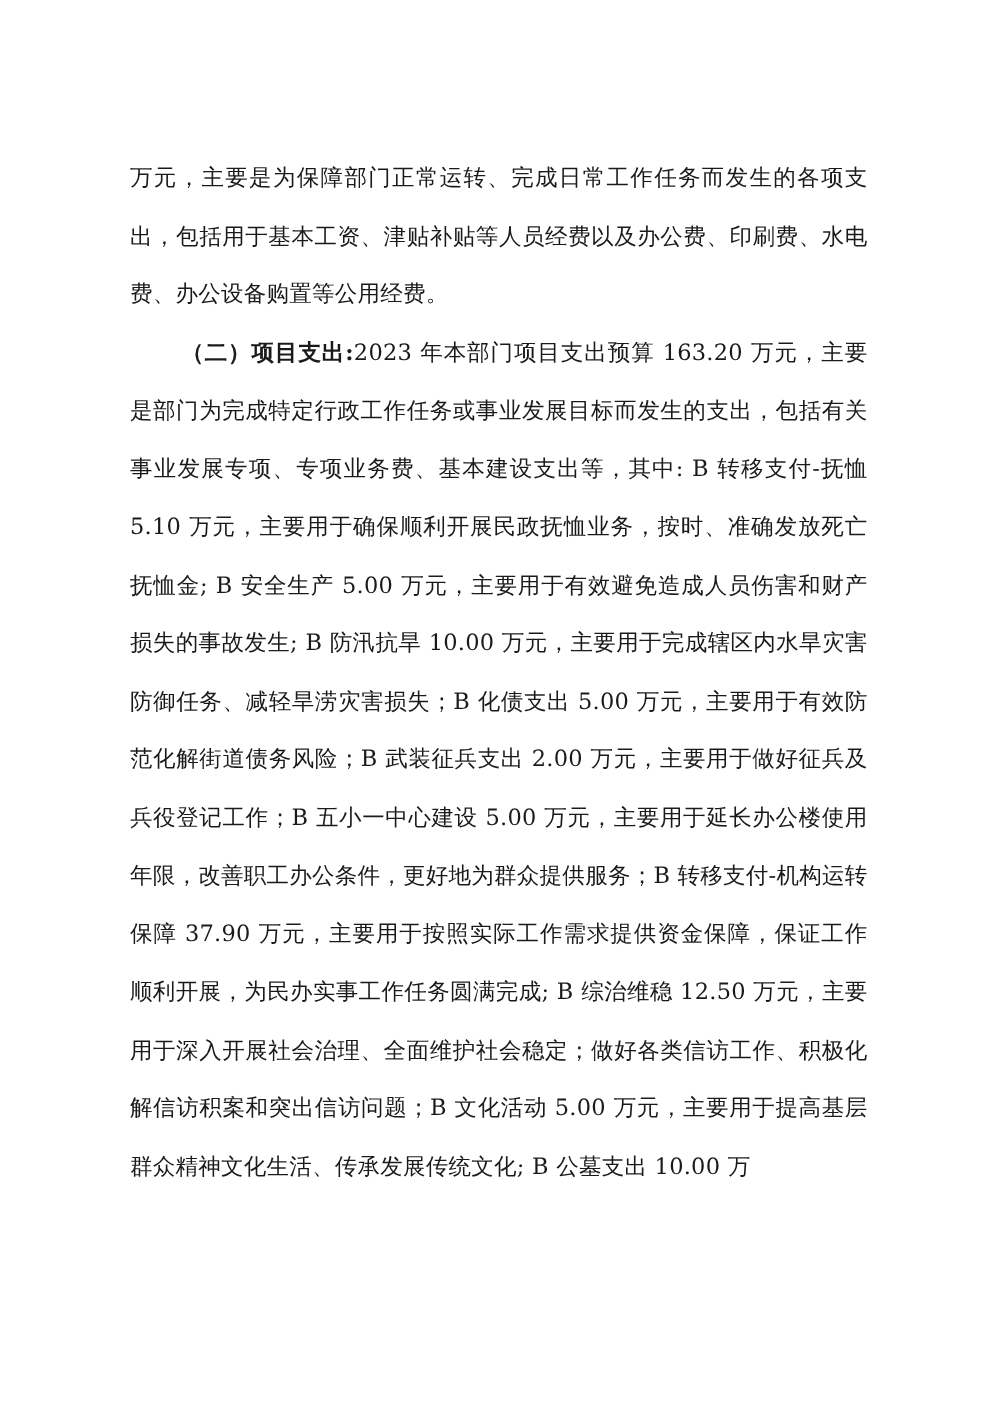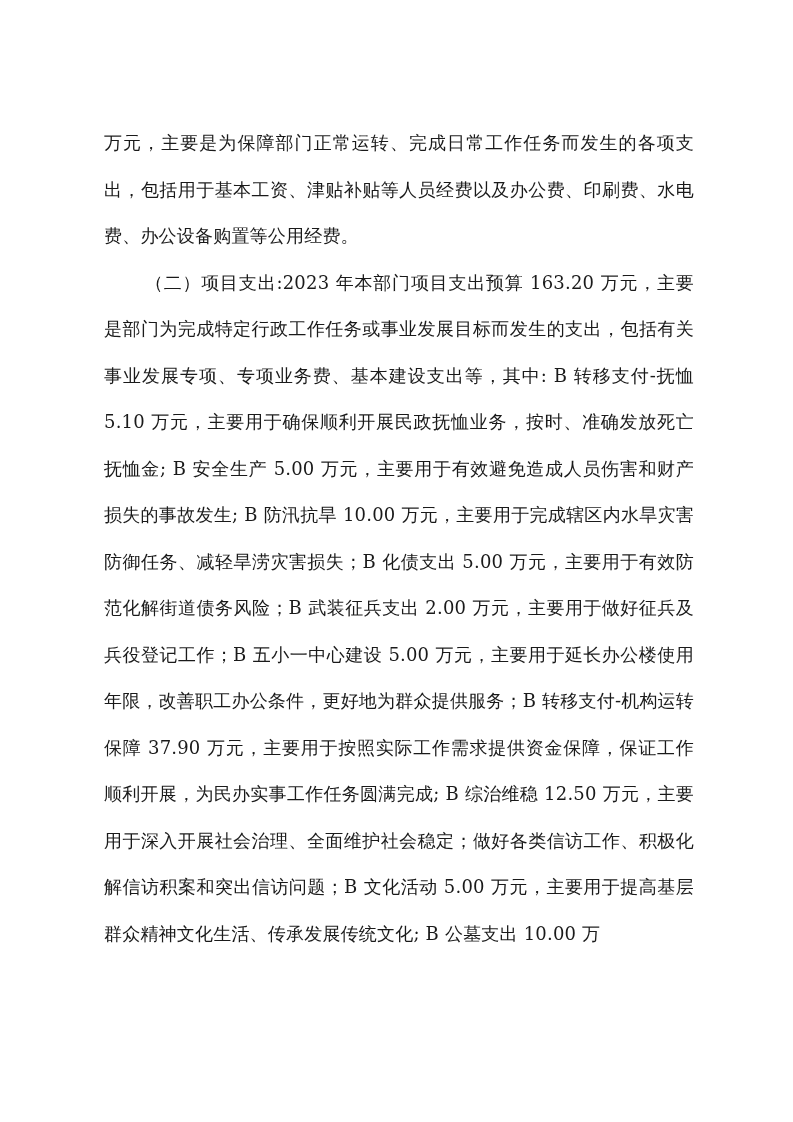--- a/index.html
+++ b/index.html
@@ -29,21 +29,21 @@
     letter-spacing: 0.2px;
   }
   .para {
     margin: 0;
     text-indent: 0;
   }
   .para.indent {
     text-indent: 41px;
   }
   .bold {
-    font-weight: normal;
+    font-weight: bold;
   }
 </style>
 </head>
 <body>
 
 <div class="page">
   <div class="doc-body">
 
     <p class="para"><span>万元，主要是为保障部门正常运转、完成日常工作任务而发生的各项支出，包括用于基本工资、津贴补贴等人员经费以及办公费、印刷费、水电费、办公设备购置等公用经费。</span></p>
 

